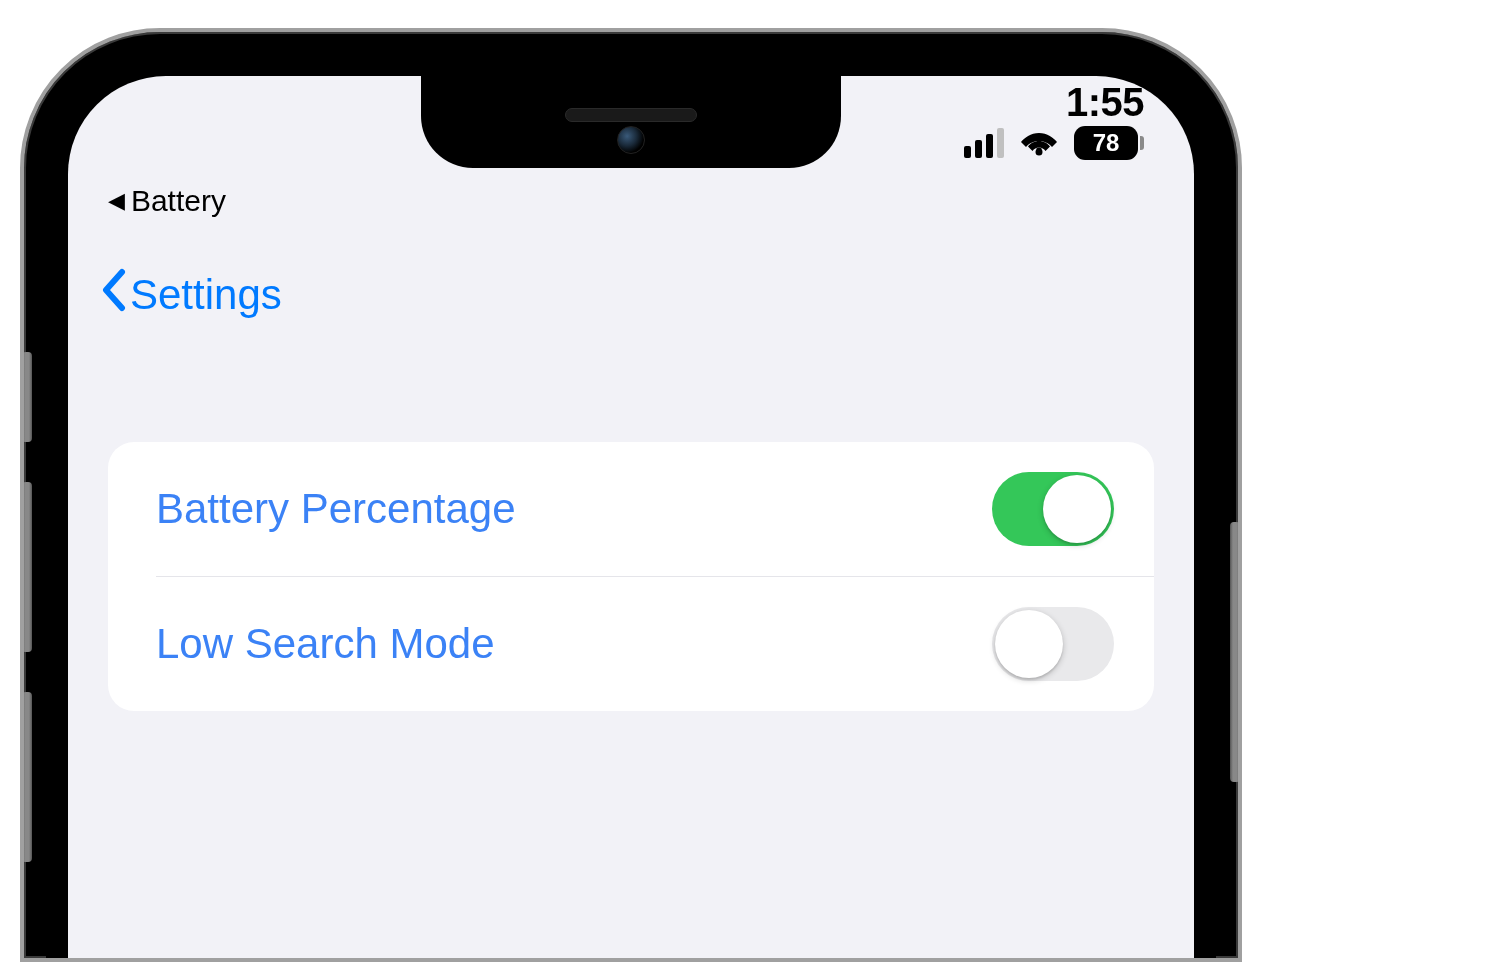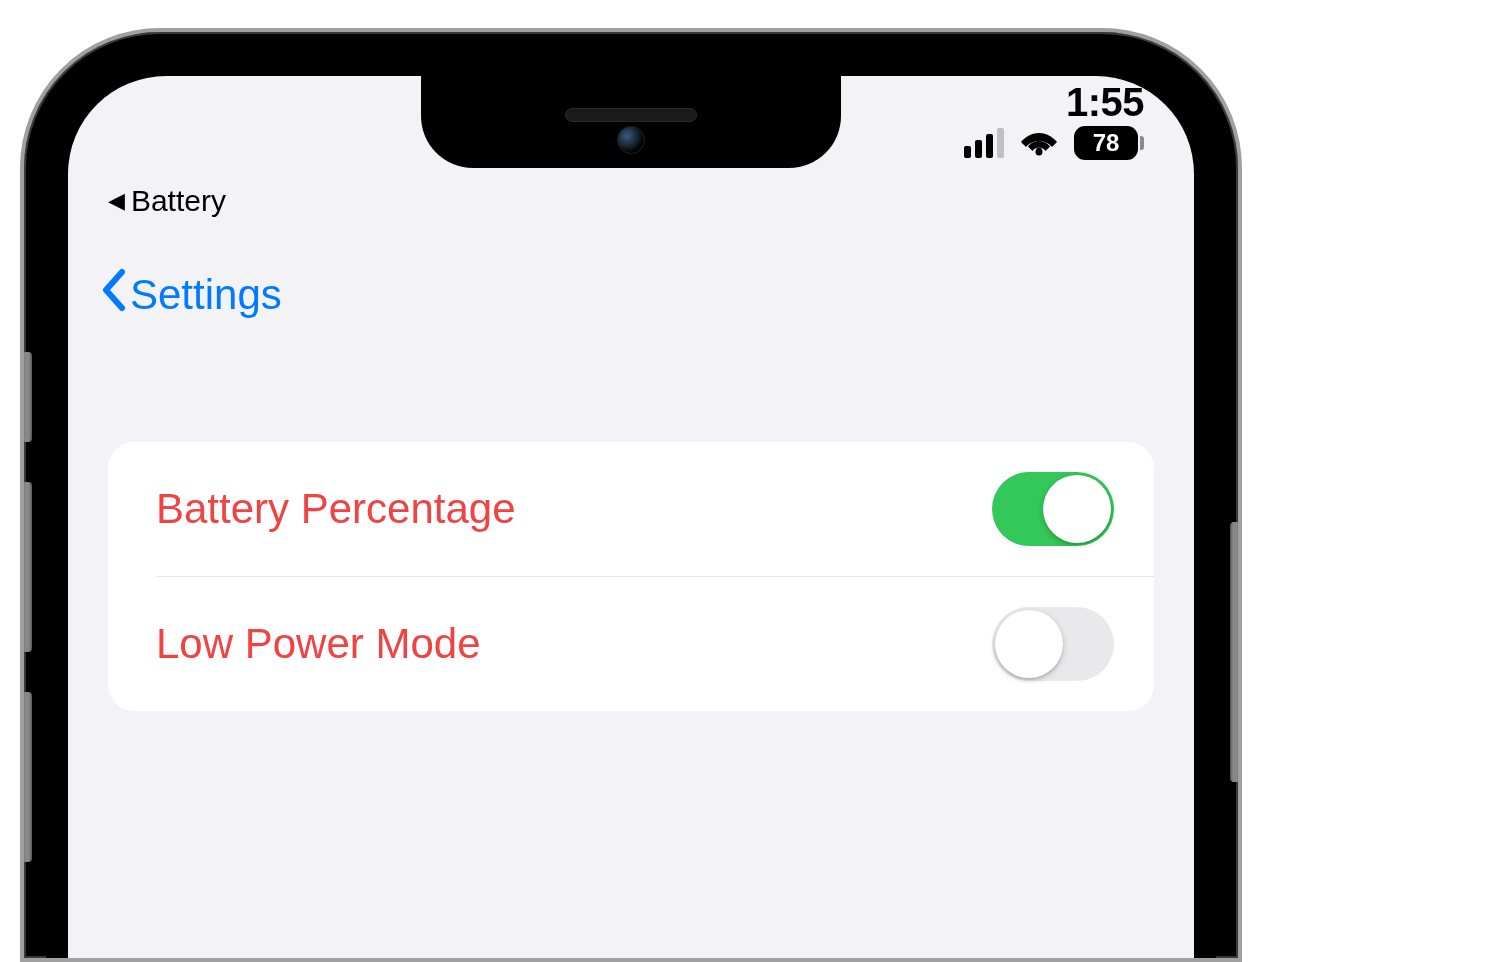--- a/index.html
+++ b/index.html
@@ -205,21 +205,21 @@
       padding: 30px 40px 30px 48px;
       min-height: 118px;
     }
     .row-divider {
       height: 1px;
       background: #e5e5ea;
       margin-left: 48px;
     }
     .row-label {
       font-size: 42px;
-      color: #ef4444;
+      color: #3b82f6;
       font-weight: 400;
     }
     .toggle {
       width: 122px;
       height: 74px;
       border-radius: 40px;
       position: relative;
       cursor: pointer;
     }
     .toggle.on {
@@ -342,21 +342,21 @@
       <div class="content">
         <div class="settings-group">
           <div class="settings-row">
             <div class="row-label">Battery Percentage</div>
             <div class="toggle on">
               <div class="toggle-knob"></div>
             </div>
           </div>
           <div class="row-divider"></div>
           <div class="settings-row">
-            <div class="row-label">Low Power Mode</div>
+            <div class="row-label">Low Search Mode</div>
             <div class="toggle off">
               <div class="toggle-knob"></div>
             </div>
           </div>
         </div>
       </div>
 
     </div>
   </div>
 </div>

